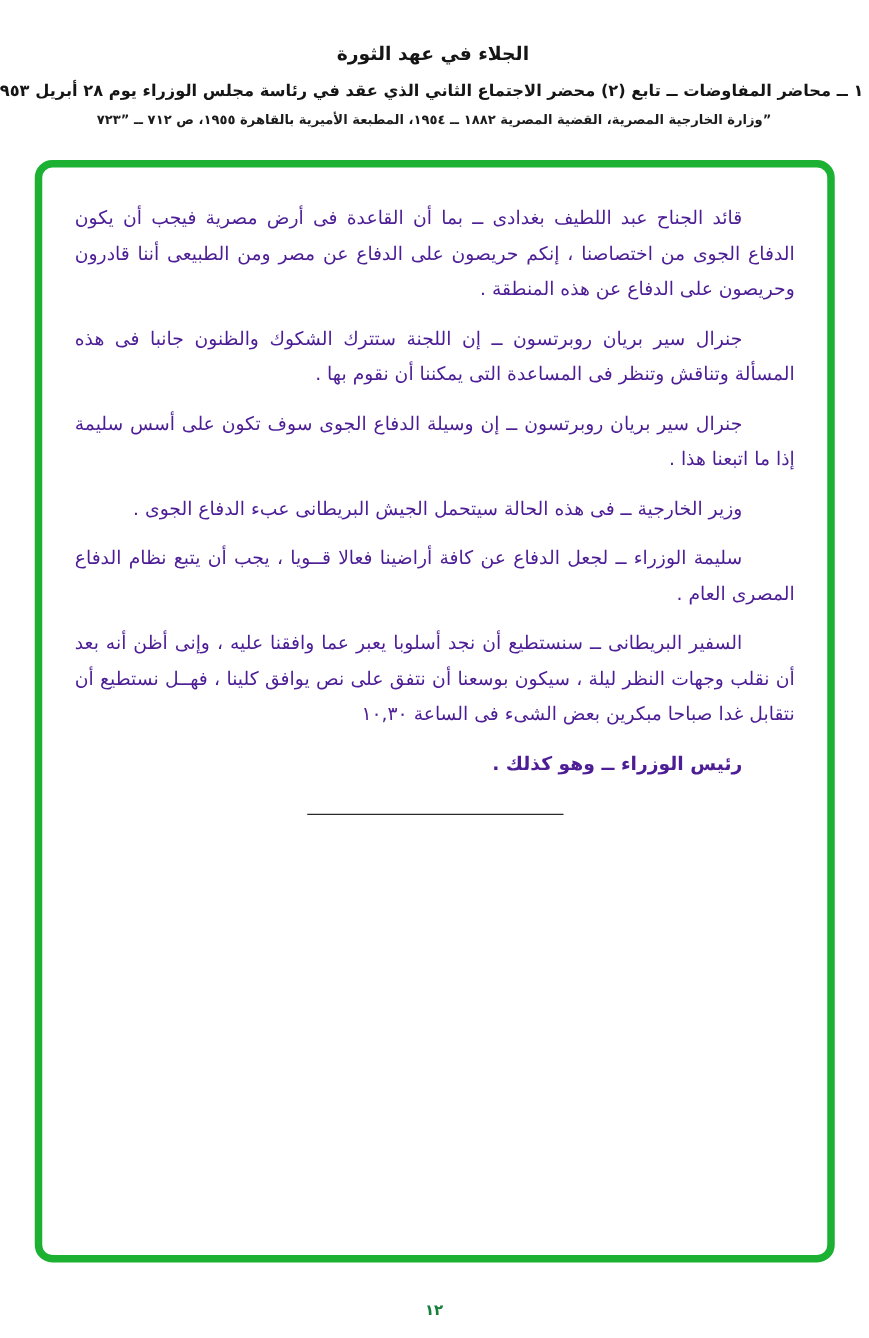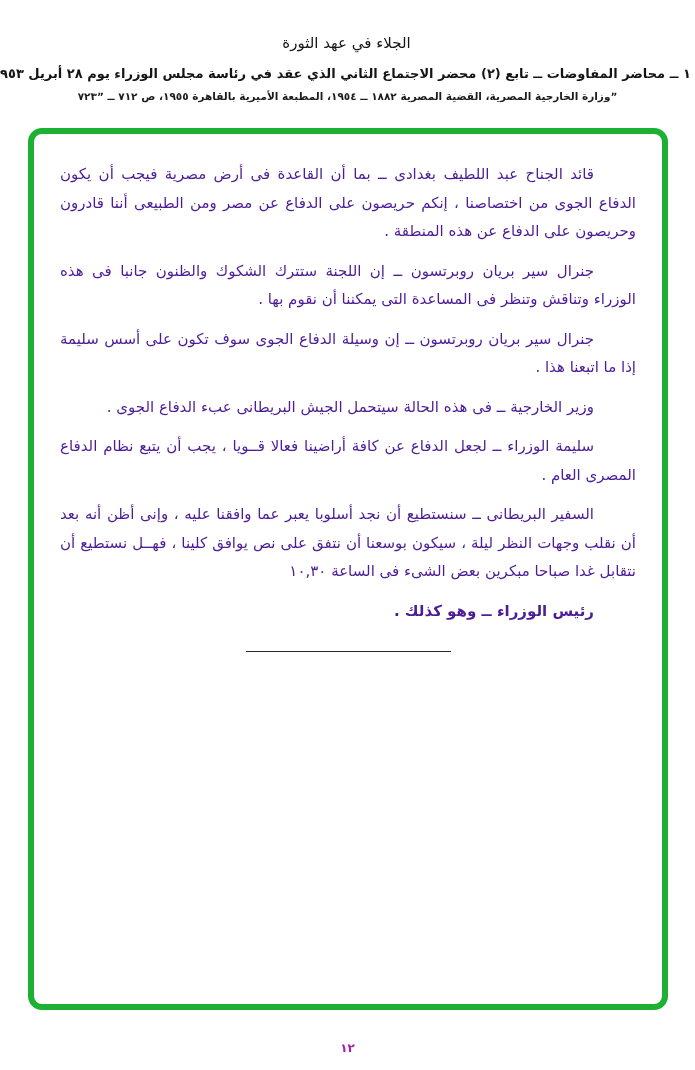--- a/index.html
+++ b/index.html
@@ -21,21 +21,21 @@
   }
   .header {
     position: absolute;
     top: 34px;
     left: 0;
     right: 0;
     text-align: center;
   }
   .header .title {
     font-size: 15px;
-    font-weight: normal;
+    font-weight: bold;
     letter-spacing: 0;
     margin: 0 2px 14px 0;
   }
   .header .subtitle {
     font-size: 13px;
     font-weight: bold;
     white-space: nowrap;
     margin: 0 4px 9px 4px;
   }
   .header .source {
@@ -77,38 +77,38 @@
   .footer {
     position: absolute;
     bottom: 14px;
     left: 0;
     right: 0;
     text-align: center;
   }
   .footer .page-number {
     font-size: 12px;
     font-weight: bold;
-    color: #a21caf;
+    color: #15803d;
   }
 </style>
 </head>
 <body>
 
 <div class="page">
 
   <div class="header">
     <div class="title">الجلاء في عهد الثورة</div>
     <div class="subtitle">١ ــ محاضر المفاوضات ــ تابع (٢) محضر الاجتماع الثاني الذي عقد في رئاسة مجلس الوزراء يوم ٢٨ أبريل ١٩٥٣</div>
     <div class="source">ˮوزارة الخارجية المصرية، القضية المصرية ١٨٨٢ ــ ١٩٥٤، المطبعة الأميرية بالقاهرة ١٩٥٥، ص ٧١٢ ــ ٧٢٣ˮ</div>
   </div>
 
   <div class="frame">
     <div class="frame-content">
       <p>قائد الجناح عبد اللطيف بغدادى ــ بما أن القاعدة فى أرض مصرية فيجب أن يكون الدفاع الجوى من اختصاصنا ، إنكم حريصون على الدفاع عن مصر ومن الطبيعى أننا قادرون وحريصون على الدفاع عن هذه المنطقة .</p>
-      <p>جنرال سير بريان روبرتسون ــ إن اللجنة ستترك الشكوك والظنون جانبا فى هذه الوزراء وتناقش وتنظر فى المساعدة التى يمكننا أن نقوم بها .</p>
+      <p>جنرال سير بريان روبرتسون ــ إن اللجنة ستترك الشكوك والظنون جانبا فى هذه المسألة وتناقش وتنظر فى المساعدة التى يمكننا أن نقوم بها .</p>
       <p>جنرال سير بريان روبرتسون ــ إن وسيلة الدفاع الجوى سوف تكون على أسس سليمة إذا ما اتبعنا هذا .</p>
       <p>وزير الخارجية ــ فى هذه الحالة سيتحمل الجيش البريطانى عبء الدفاع الجوى .</p>
       <p>سليمة الوزراء ــ لجعل الدفاع عن كافة أراضينا فعالا قــويا ، يجب أن يتبع نظام الدفاع المصرى العام .</p>
       <p>السفير البريطانى ــ سنستطيع أن نجد أسلوبا يعبر عما وافقنا عليه ، وإنى أظن أنه بعد أن نقلب وجهات النظر ليلة ، سيكون بوسعنا أن نتفق على نص يوافق كلينا ، فهــل نستطيع أن نتقابل غدا صباحا مبكرين بعض الشىء فى الساعة ١٠,٣٠</p>
       <p class="bold">رئيس الوزراء ــ وهو كذلك .</p>
       <hr class="divider">
     </div>
   </div>
 
   <div class="footer">

